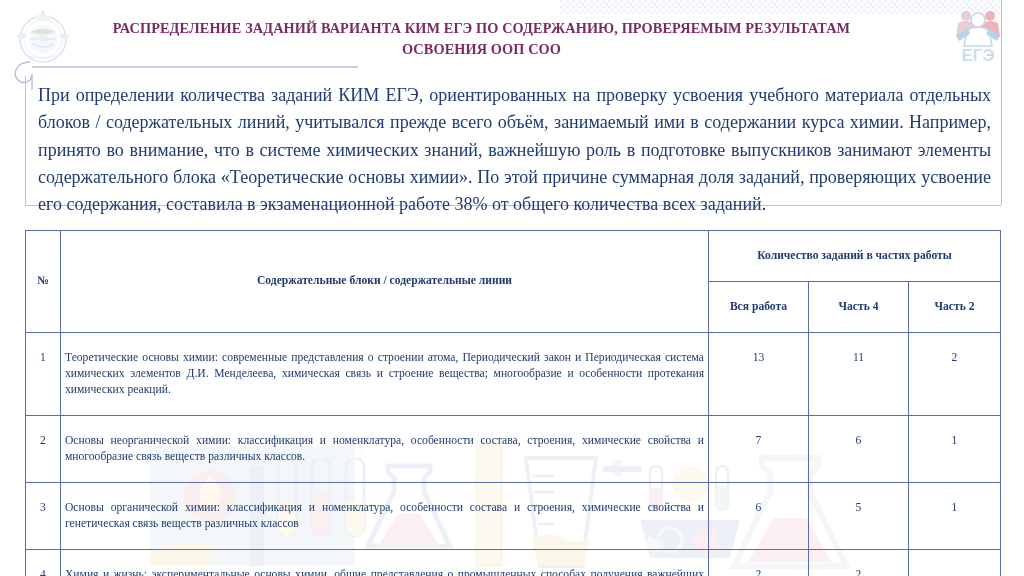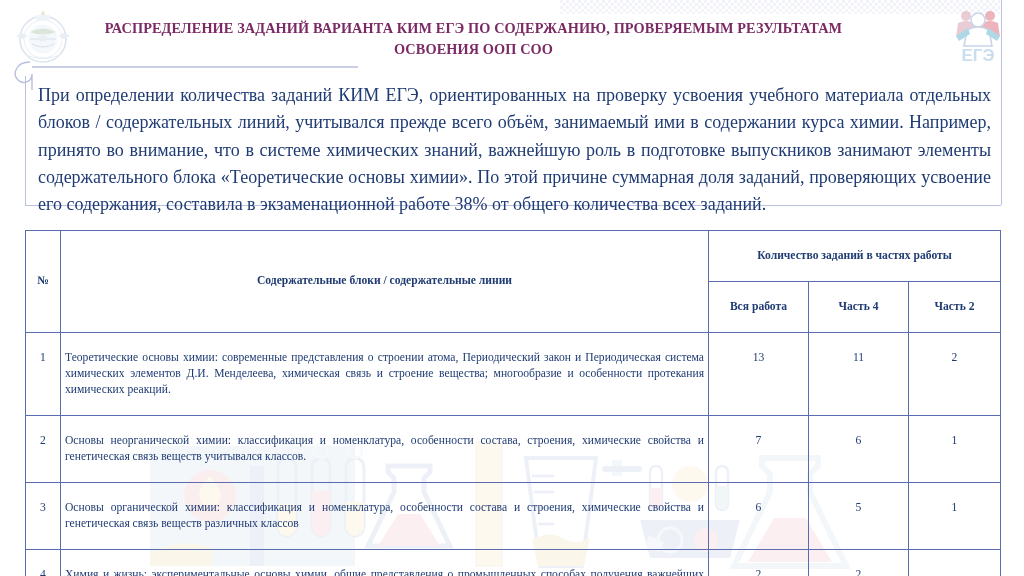--- a/index.html
+++ b/index.html
@@ -67,21 +67,21 @@
     left: 560px;
     top: 0;
     width: 440px;
     height: 14px;
     opacity: 0.25;
   }
 
   
   #slide-header {
     position: absolute;
-    left: 0;
+    left: 8px;
     top: 18px;
     width: 947px;
     z-index: 3;
   }
   #slide-title {
     margin: 0 auto;
     width: 810px;
     text-align: center;
     color: #7b2a64;
     font-size: 14.3px;
@@ -321,21 +321,21 @@
   <tbody>
     <tr>
       <td class="cell-num">1</td>
       <td class="cell-desc">Теоретические основы химии: современные представления о строении атома, Периодический закон и Периодическая система химических элементов Д.И. Менделеева, химическая связь и строение вещества; многообразие и особенности протекания химических реакций.</td>
       <td class="cell-val">13</td>
       <td class="cell-val">11</td>
       <td class="cell-val">2</td>
     </tr>
     <tr>
       <td class="cell-num">2</td>
-      <td class="cell-desc">Основы неорганической химии: классификация и номенклатура, особенности состава, строения, химические свойства и генетическая связь веществ учитывался классов.</td>
+      <td class="cell-desc">Основы неорганической химии: классификация и номенклатура, особенности состава, строения, химические свойства и многообразие связь веществ различных классов.</td>
       <td class="cell-val">7</td>
       <td class="cell-val">6</td>
       <td class="cell-val">1</td>
     </tr>
     <tr>
       <td class="cell-num">3</td>
       <td class="cell-desc">Основы органической химии: классификация и номенклатура, особенности состава и строения, химические свойства и генетическая связь веществ различных классов</td>
       <td class="cell-val">6</td>
       <td class="cell-val">5</td>
       <td class="cell-val">1</td>

